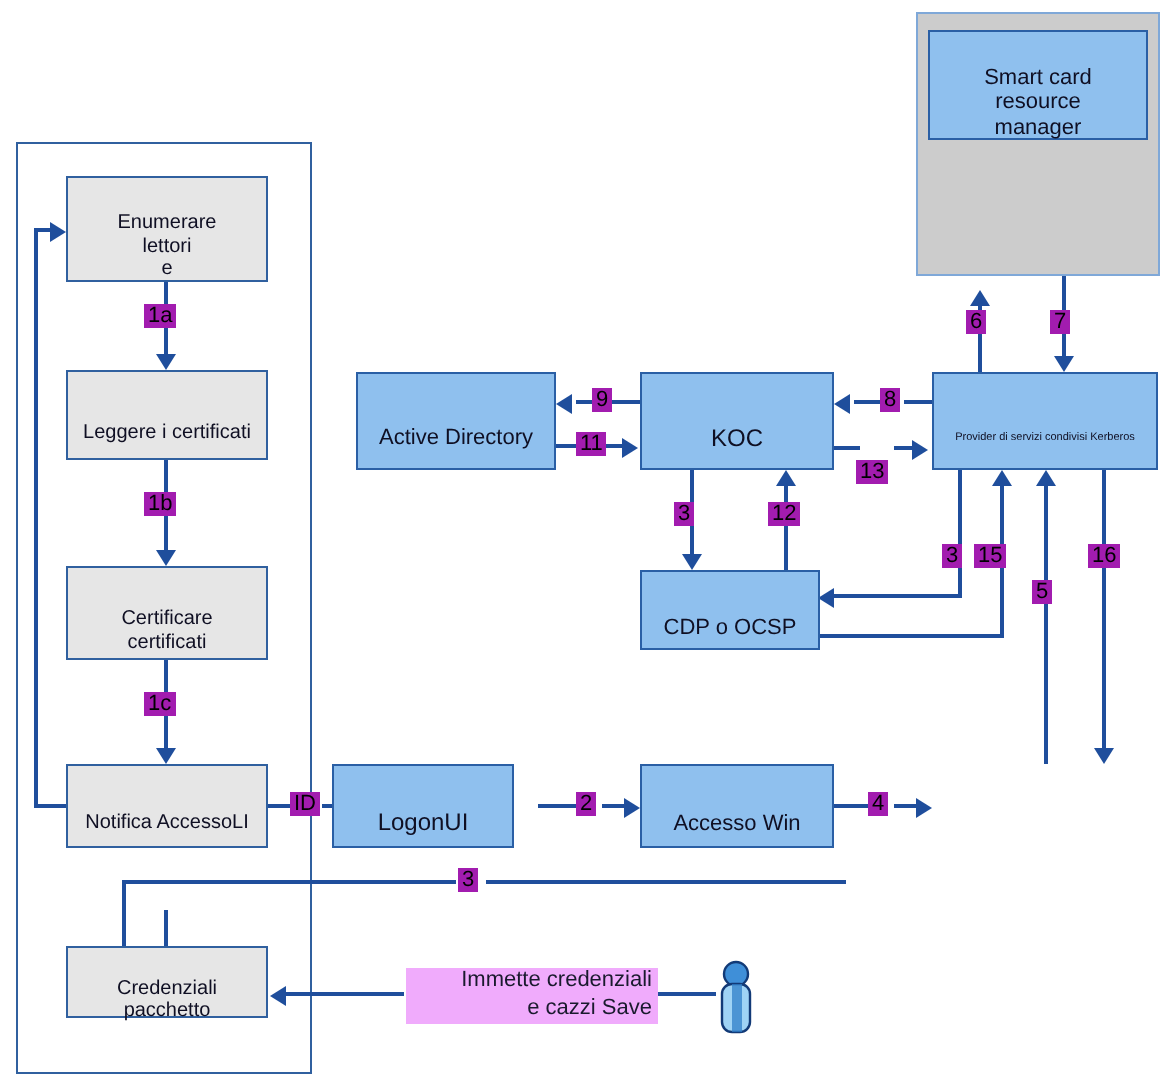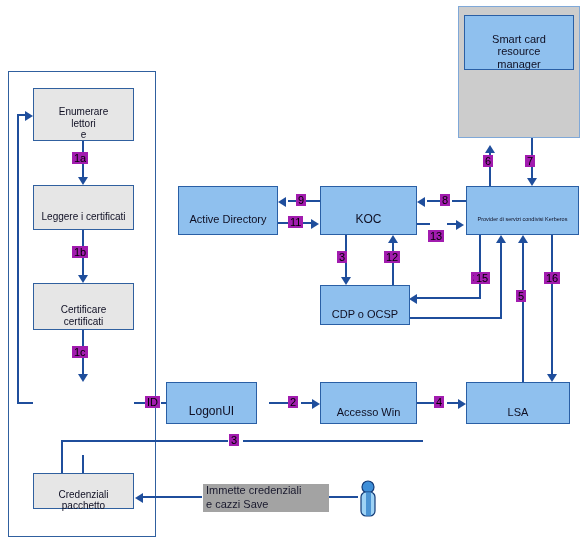--- a/index.html
+++ b/index.html
@@ -84,22 +84,22 @@
     background: #a21caf;
     padding: 0 2px;
     z-index: 6;
     white-space: nowrap;
     line-height: 12px;
   }
   .caption {
     position: absolute;
     font-size: 11px;
     color: #1a1a2e;
-    background: #a3a3a3;
-    text-align: left;
+    background: #f0abfc;
+    text-align: right;
     z-index: 6;
     white-space: pre-line;
     line-height: 1.25;
     padding: 0 3px;
   }
   
   .actor {
     position: absolute;
     z-index: 6;
   }
@@ -121,20 +121,23 @@
 
   <div class="node gray clip" style="left:33px; top:185px; width:101px; height:45px; font-size:10px;">
     <span class="lbl">Leggere i certificati</span>
   </div>
 
   <div class="node gray" style="left:33px; top:283px; width:101px; height:47px; font-size:10px;">
     <span class="lbl">Certificare
 certificati</span>
   </div>
 
+  <div class="node gray clip" style="left:33px; top:382px; width:101px; height:42px; font-size:10px;">
+    <span class="lbl">Notifica AccessoLI</span>
+  </div>
 
   <div class="node gray" style="left:33px; top:473px; width:101px; height:36px; font-size:10px;">
     <span class="lbl">Credenziali
 pacchetto</span>
   </div>
 
   <div class="node blue" style="left:178px; top:186px; width:100px; height:49px; font-size:11px;">
     <span class="lbl">Active Directory</span>
   </div>
 
@@ -147,23 +150,20 @@
   </div>
 
   <div class="node blue" style="left:166px; top:382px; width:91px; height:42px; font-size:12px;">
     <span class="lbl">LogonUI</span>
   </div>
 
   <div class="node blue" style="left:320px; top:382px; width:97px; height:42px; font-size:11px;">
     <span class="lbl">Accesso Win</span>
   </div>
 
-  <div class="node blue" style="left:466px; top:382px; width:104px; height:42px; font-size:11px;">
-    <span class="lbl">LSA</span>
-  </div>
 
   <div class="node blue" style="left:464px; top:15px; width:110px; height:55px; font-size:11px;">
     <span class="lbl">Smart card
 resource
 manager</span>
   </div>
 
 
   <div class="node blue clip" style="left:466px; top:186px; width:113px; height:49px; font-size:5.5px;">
     <span class="lbl">Provider di servizi condivisi Kerberos</span>
@@ -259,21 +259,21 @@
   <div class="elabel" style="left:525px; top:155px;">7</div>
 
   <div class="ln v" style="left:479px; top:235px; height:64px;"></div>
   <div class="ln h" style="left:416px; top:297px; width:65px;"></div>
   <div class="arw left" style="left:409px; top:294px;"></div>
   <div class="elabel" style="left:471px; top:272px;">3</div>
 
   <div class="ln h" style="left:410px; top:317px; width:92px;"></div>
   <div class="ln v" style="left:500px; top:243px; height:76px;"></div>
   <div class="arw up" style="left:496px; top:235px;"></div>
-  <div class="elabel" style="left:474px; top:272px;">15</div>
+  <div class="elabel" style="left:487px; top:272px;">15</div>
 
   <div class="ln v" style="left:522px; top:243px; height:139px;"></div>
   <div class="arw up" style="left:518px; top:235px;"></div>
   <div class="elabel" style="left:516px; top:290px;">5</div>
 
   <div class="ln v" style="left:551px; top:235px; height:139px;"></div>
   <div class="arw down" style="left:547px; top:374px;"></div>
   <div class="elabel" style="left:544px; top:272px;">16</div>
 
 </div>

